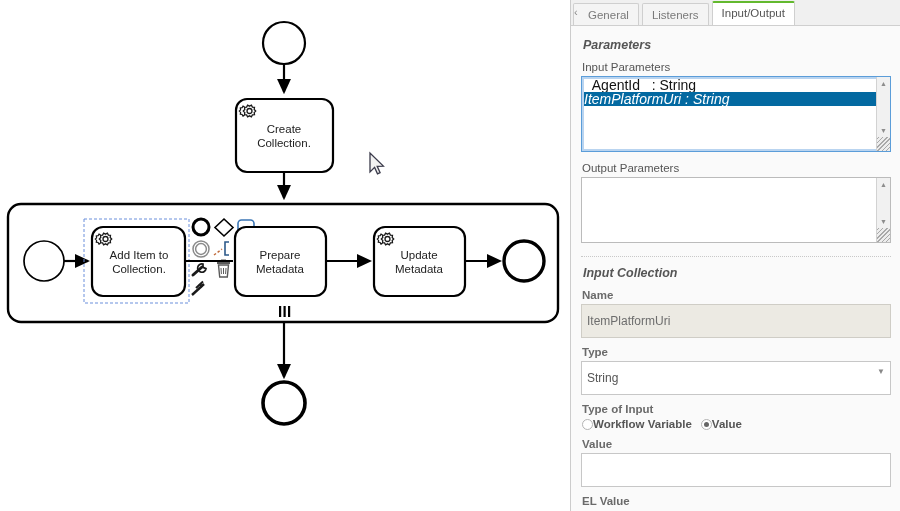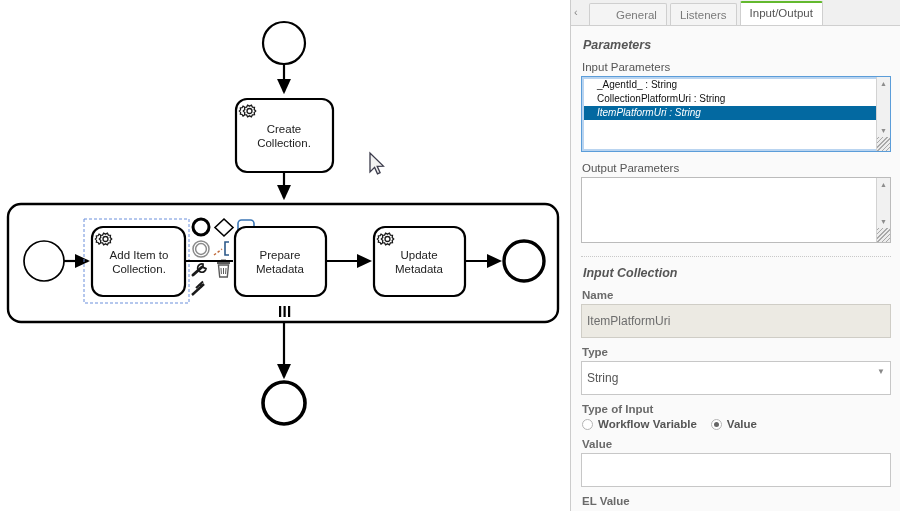--- a/index.html
+++ b/index.html
@@ -32,21 +32,21 @@
     padding:0 9px;margin-right:3px;
     background:#f4f4f4;border:1px solid #cfcfcf;border-bottom:none;
     border-radius:2px 2px 0 0;
     color:#7a7a7a;font-size:11.5px;
     box-sizing:border-box;
   }
   .tab.active{
     background:#ffffff;color:#555;border-top:2px solid #63b92e;
     height:24px;line-height:21px;
   }
-  .tab.clipped-left{margin-left:16px;padding-left:26px;}
+  .tab.clipped-left{margin-left:0;padding-left:14px;}
   .tab-scroll-left{
     position:absolute;left:3px;top:7px;font-size:11px;color:#8a8a8a;z-index:5;
     line-height:10px;
   }
 
   
   .panel-body{padding:8px 10px 0 10px;box-sizing:border-box;}
 
   .group-title{
     font-style:italic;font-weight:bold;font-size:12.5px;color:#555;
@@ -59,21 +59,21 @@
 
   
   .listbox{
     position:relative;border:1px solid #aab8c4;background:#fff;
     height:76px;box-sizing:border-box;overflow:hidden;
     outline:2px solid #b9d4f0;outline-offset:-3px;
   }
   .listbox.focused{border:1px solid #5b9dd9;}
   .listbox .items{padding:1px 0 0 0;}
   .list-item{
-    font-size:10px;color:#111;line-height:14px;padding:0 15px;
+    font-size:14px;color:#111;line-height:14px;padding:0 2px;
     white-space:nowrap;overflow:hidden;text-overflow:ellipsis;
   }
   .list-item.selected{background:#0369a1;color:#fff;font-style:italic;}
 
   .textarea-box{
     position:relative;border:1px solid #bbbbbb;background:#fff;
     height:66px;box-sizing:border-box;overflow:hidden;
   }
 
   
@@ -103,21 +103,21 @@
     border:1px solid #c7c7c7;background:#fff;
     font-family:"Liberation Sans", sans-serif;font-size:12px;color:#555;
     padding:16px 5px;outline:none;
   }
   .inp.disabled{background:#eceae3;color:#6d6d6d;border-color:#cfcdc6;}
   .select-wrap{position:relative;}
   .select-wrap .caret{
     position:absolute;right:6px;top:6px;font-size:8px;color:#888;pointer-events:none;
   }
 
-  .radio-row{display:flex;align-items:center;gap:5px;margin:1px 0 0 1px;}
+  .radio-row{display:flex;align-items:center;margin:1px 0 0 1px;}
   .radio{
     width:11px;height:11px;border-radius:50%;border:1px solid #b4b4b4;
     background:#fff;box-sizing:border-box;position:relative;flex:none;
   }
   .radio.checked::after{
     content:"";position:absolute;left:2px;top:2px;width:5px;height:5px;
     border-radius:50%;background:#666;
   }
   .radio-label{font-size:11.5px;color:#555;font-weight:bold;margin-right:9px;}
 
@@ -280,21 +280,20 @@
 
   <div class="panel-body">
 
     <div class="group-title">Parameters</div>
 
     
     <div class="field-label plain">Input Parameters</div>
     <div class="listbox focused">
       <div class="items" id="input-param-items">
           <div class="list-item">_AgentId_ : String</div>
-          <div class="list-item">CollectionPlatformUri : String</div>
           <div class="list-item selected">ItemPlatformUri : String</div>
         </div>
       <div class="vscroll">
         <div class="arrow">▲</div>
         <div class="arrow down">▼</div>
         <div class="grip"></div>
       </div>
     </div>
 
     

